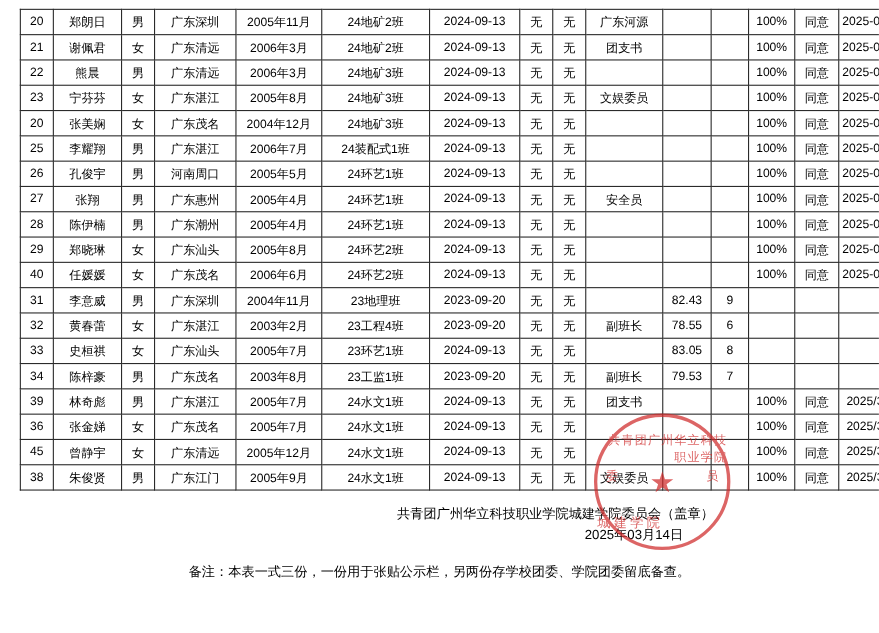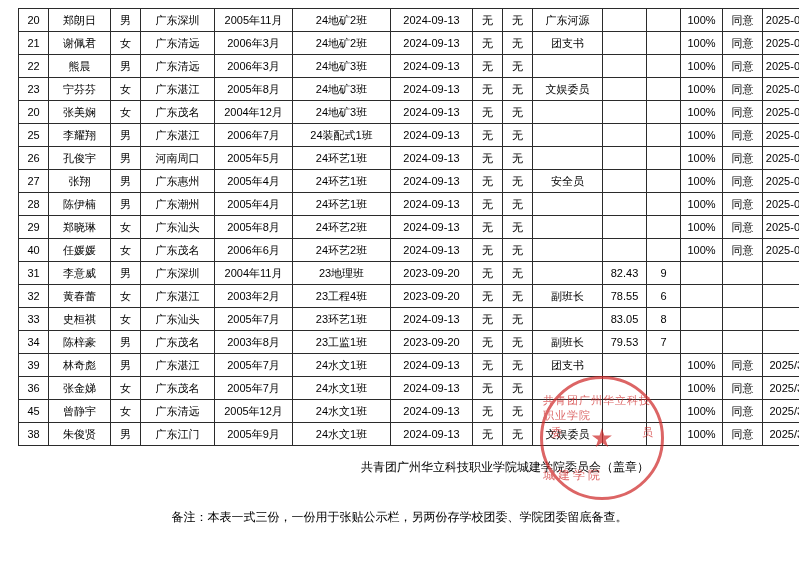--- a/index.html
+++ b/index.html
@@ -60,21 +60,21 @@
   .sign-block {
     text-align: right;
     padding-right: 150px;
     font-size: 12px;
     line-height: 19px;
   }
   .sign-block .line2 {
     padding-right: 28px;
   }
   .remark {
-    margin-top: 32px;
+    margin-top: 16px;
     text-align: center;
     font-size: 12px;
   }
   
   .seal {
     position: absolute;
     left: 540px;
     top: 368px;
     width: 118px;
     height: 118px;
@@ -95,21 +95,21 @@
     transform: translate(-50%, -50%);
     color: #cf2a2a;
     font-size: 26px;
     line-height: 1;
   }
   .seal-arc {
     position: absolute;
     left: 0;
     top: 14px;
     width: 118px;
-    text-align: left;
+    text-align: right;
     color: #cf2a2a;
     font-size: 11px;
     letter-spacing: 1px;
   }
   .seal-bottom {
     position: absolute;
     left: 0;
     bottom: 13px;
     width: 118px;
     color: #cf2a2a;
@@ -472,20 +472,21 @@
           <td>100%</td>
           <td>同意</td>
           <td>2025/3/11</td>
         </tr>
       </tbody>
   </table>
 
   <div class="footer">
     <div class="sign-block">
       <div class="line1">共青团广州华立科技职业学院城建学院委员会（盖章）</div>
+      <div class="line2">2025年03月14日</div>
     </div>
     <div class="remark">备注：本表一式三份，一份用于张贴公示栏，另两份存学校团委、学院团委留底备查。</div>
   </div>
 
   <div class="seal">
     <div class="seal-inner"></div>
     <div class="seal-arc">共青团广州华立科技职业学院</div>
     <div class="seal-left">委</div>
     <div class="seal-right">员</div>
     <div class="seal-star">★</div>

